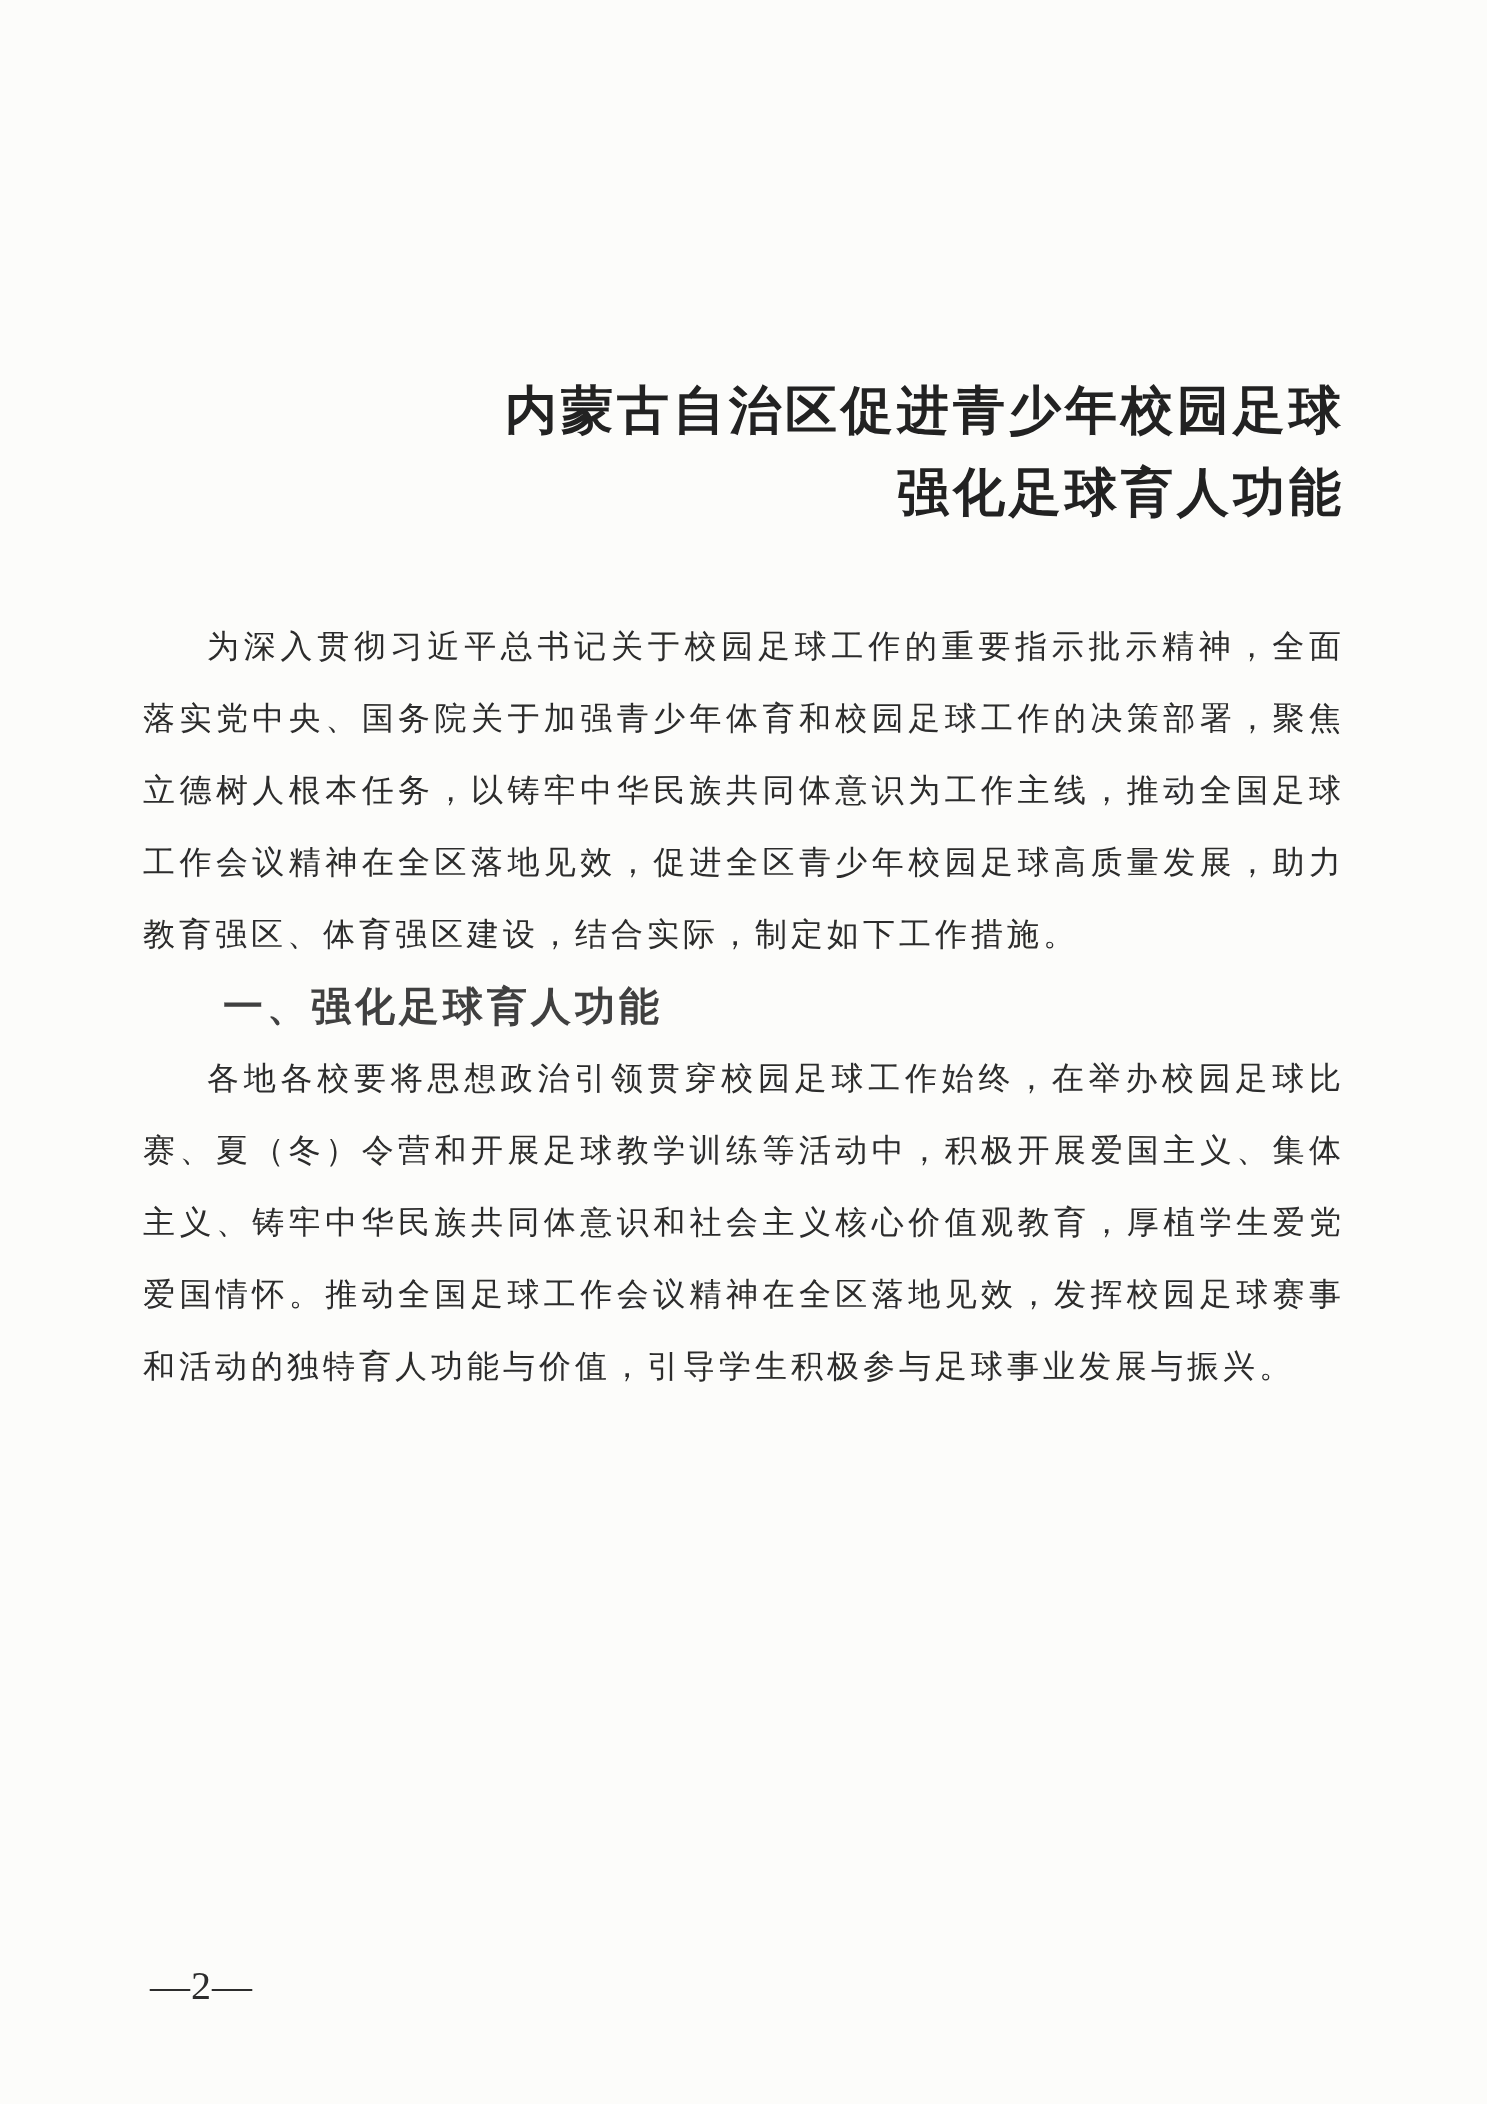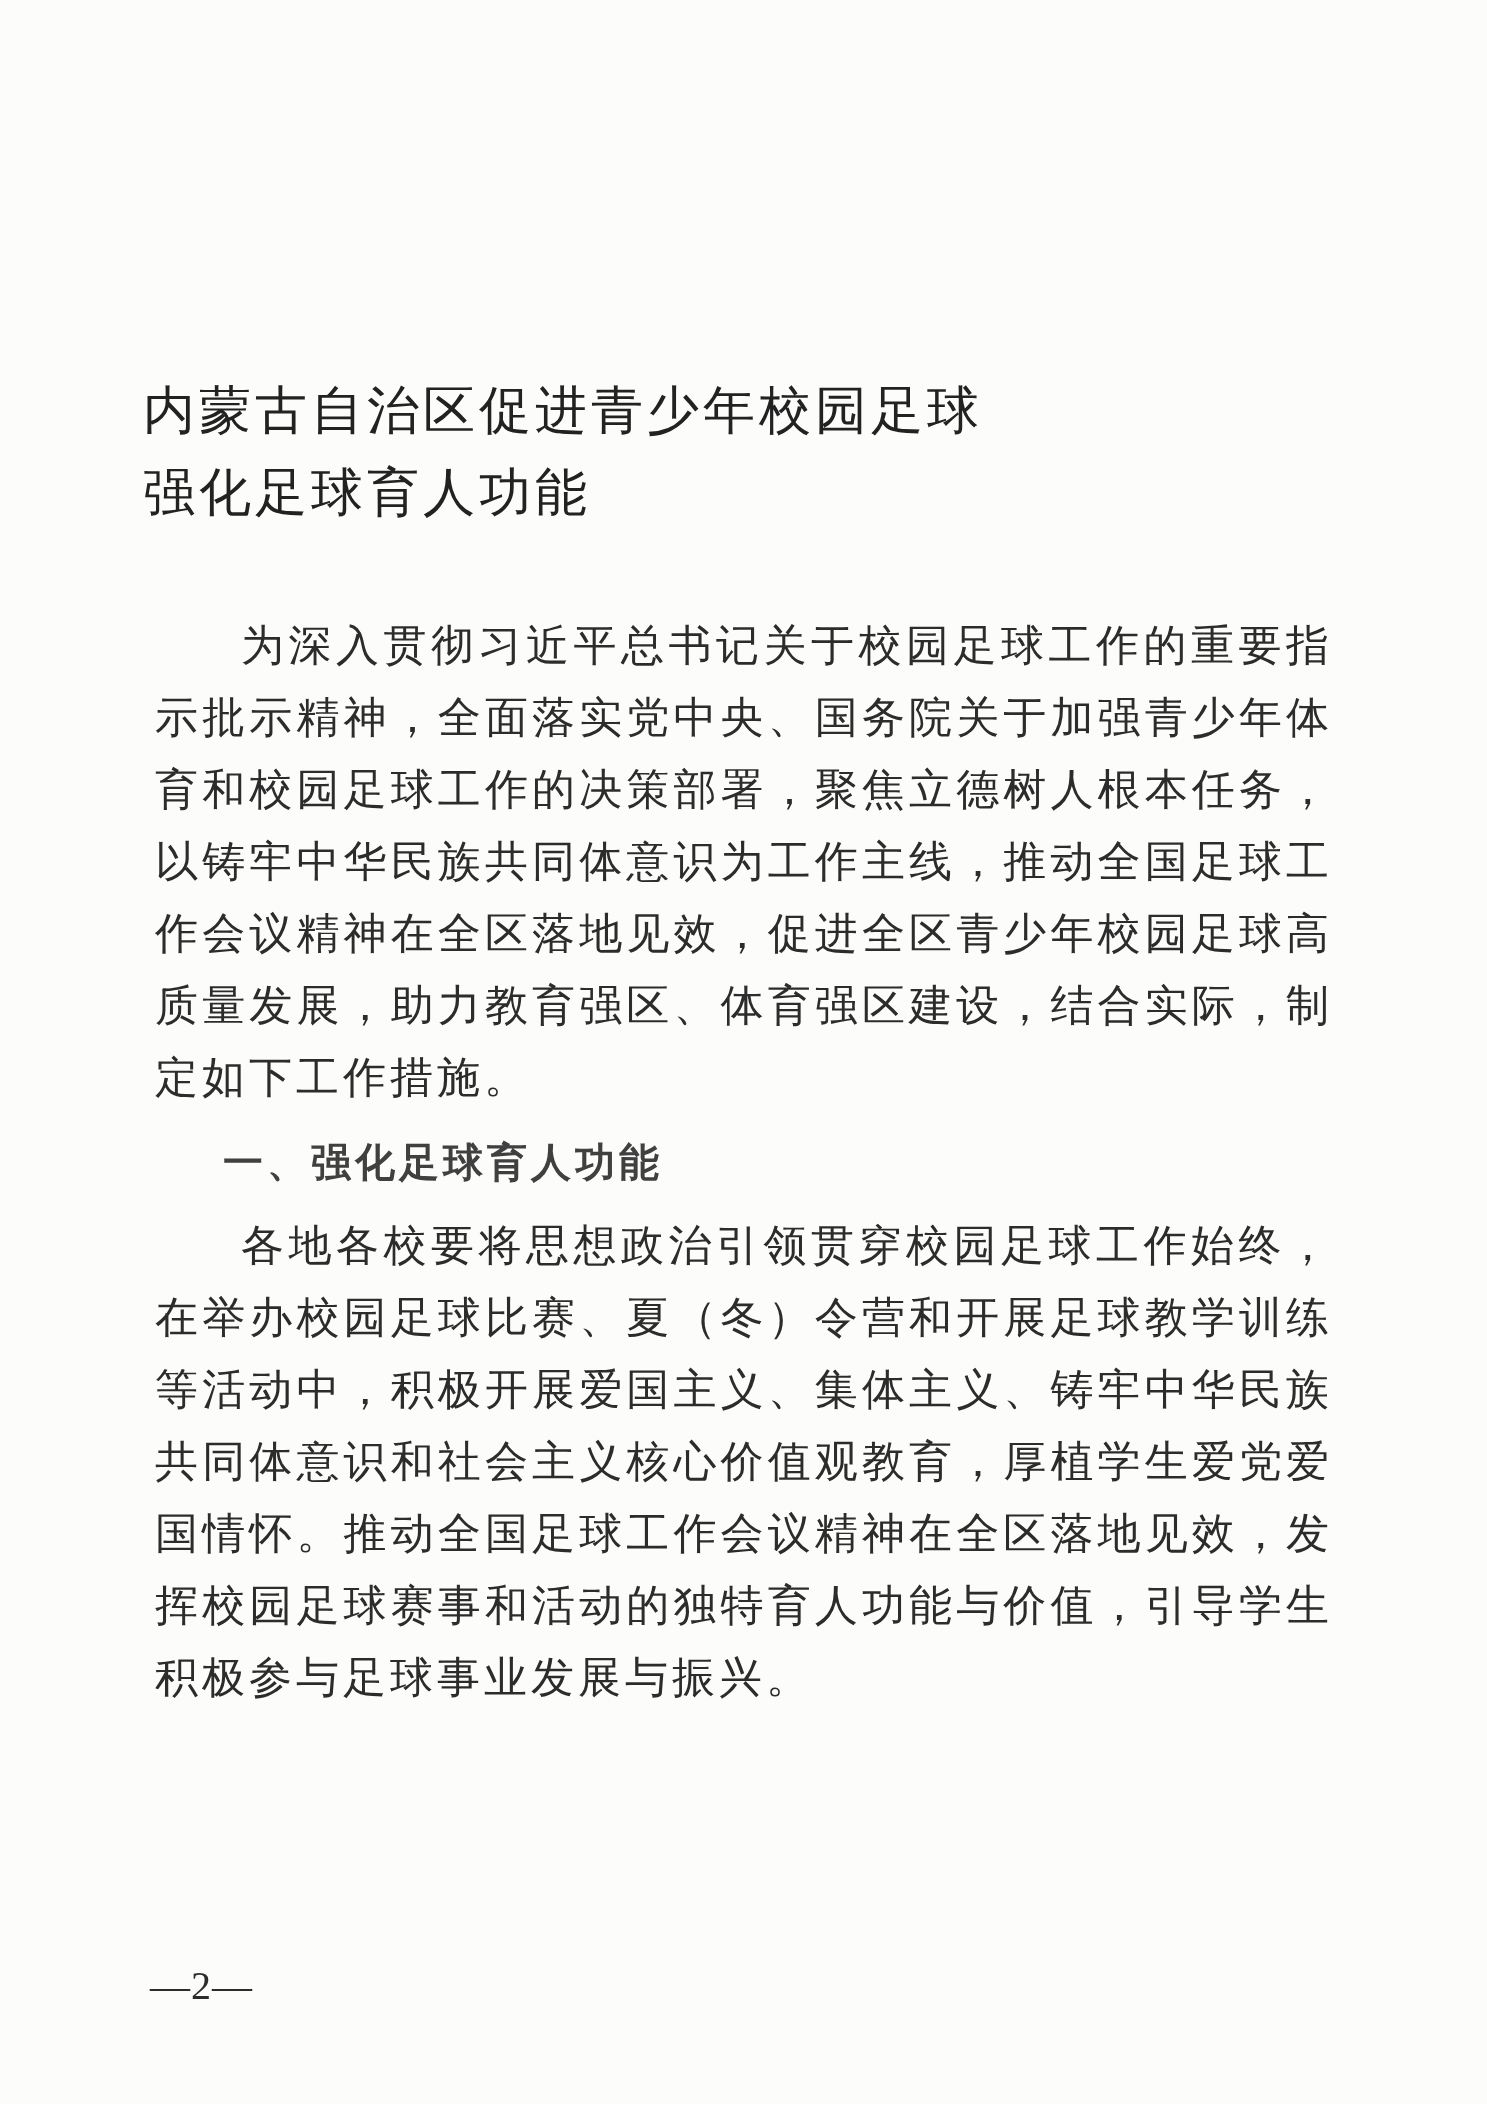--- a/index.html
+++ b/index.html
@@ -18,33 +18,33 @@
     color: #2a2a2a;
   }
   .content {
     position: absolute;
     left: 143px;
     top: 0;
     width: 1202px;
   }
   .doc-title {
     margin-top: 370px;
-    text-align: left;
+    text-align: right;
     font-size: 52px;
     line-height: 82px;
-    font-weight: normal;
+    font-weight: bold;
     letter-spacing: 4px;
     color: #222;
   }
   .body-block {
     margin-top: 76px;
   }
   .para {
-    margin: 12px;
-    font-size: 43px;
+    margin: 0;
+    font-size: 32px;
     line-height: 72px;
     letter-spacing: 4px;
     text-align: justify;
     text-justify: inter-ideograph;
     text-indent: 2em;
     color: #2c2c2c;
   }
   .section-heading {
     margin: 0;
     font-size: 40px;

